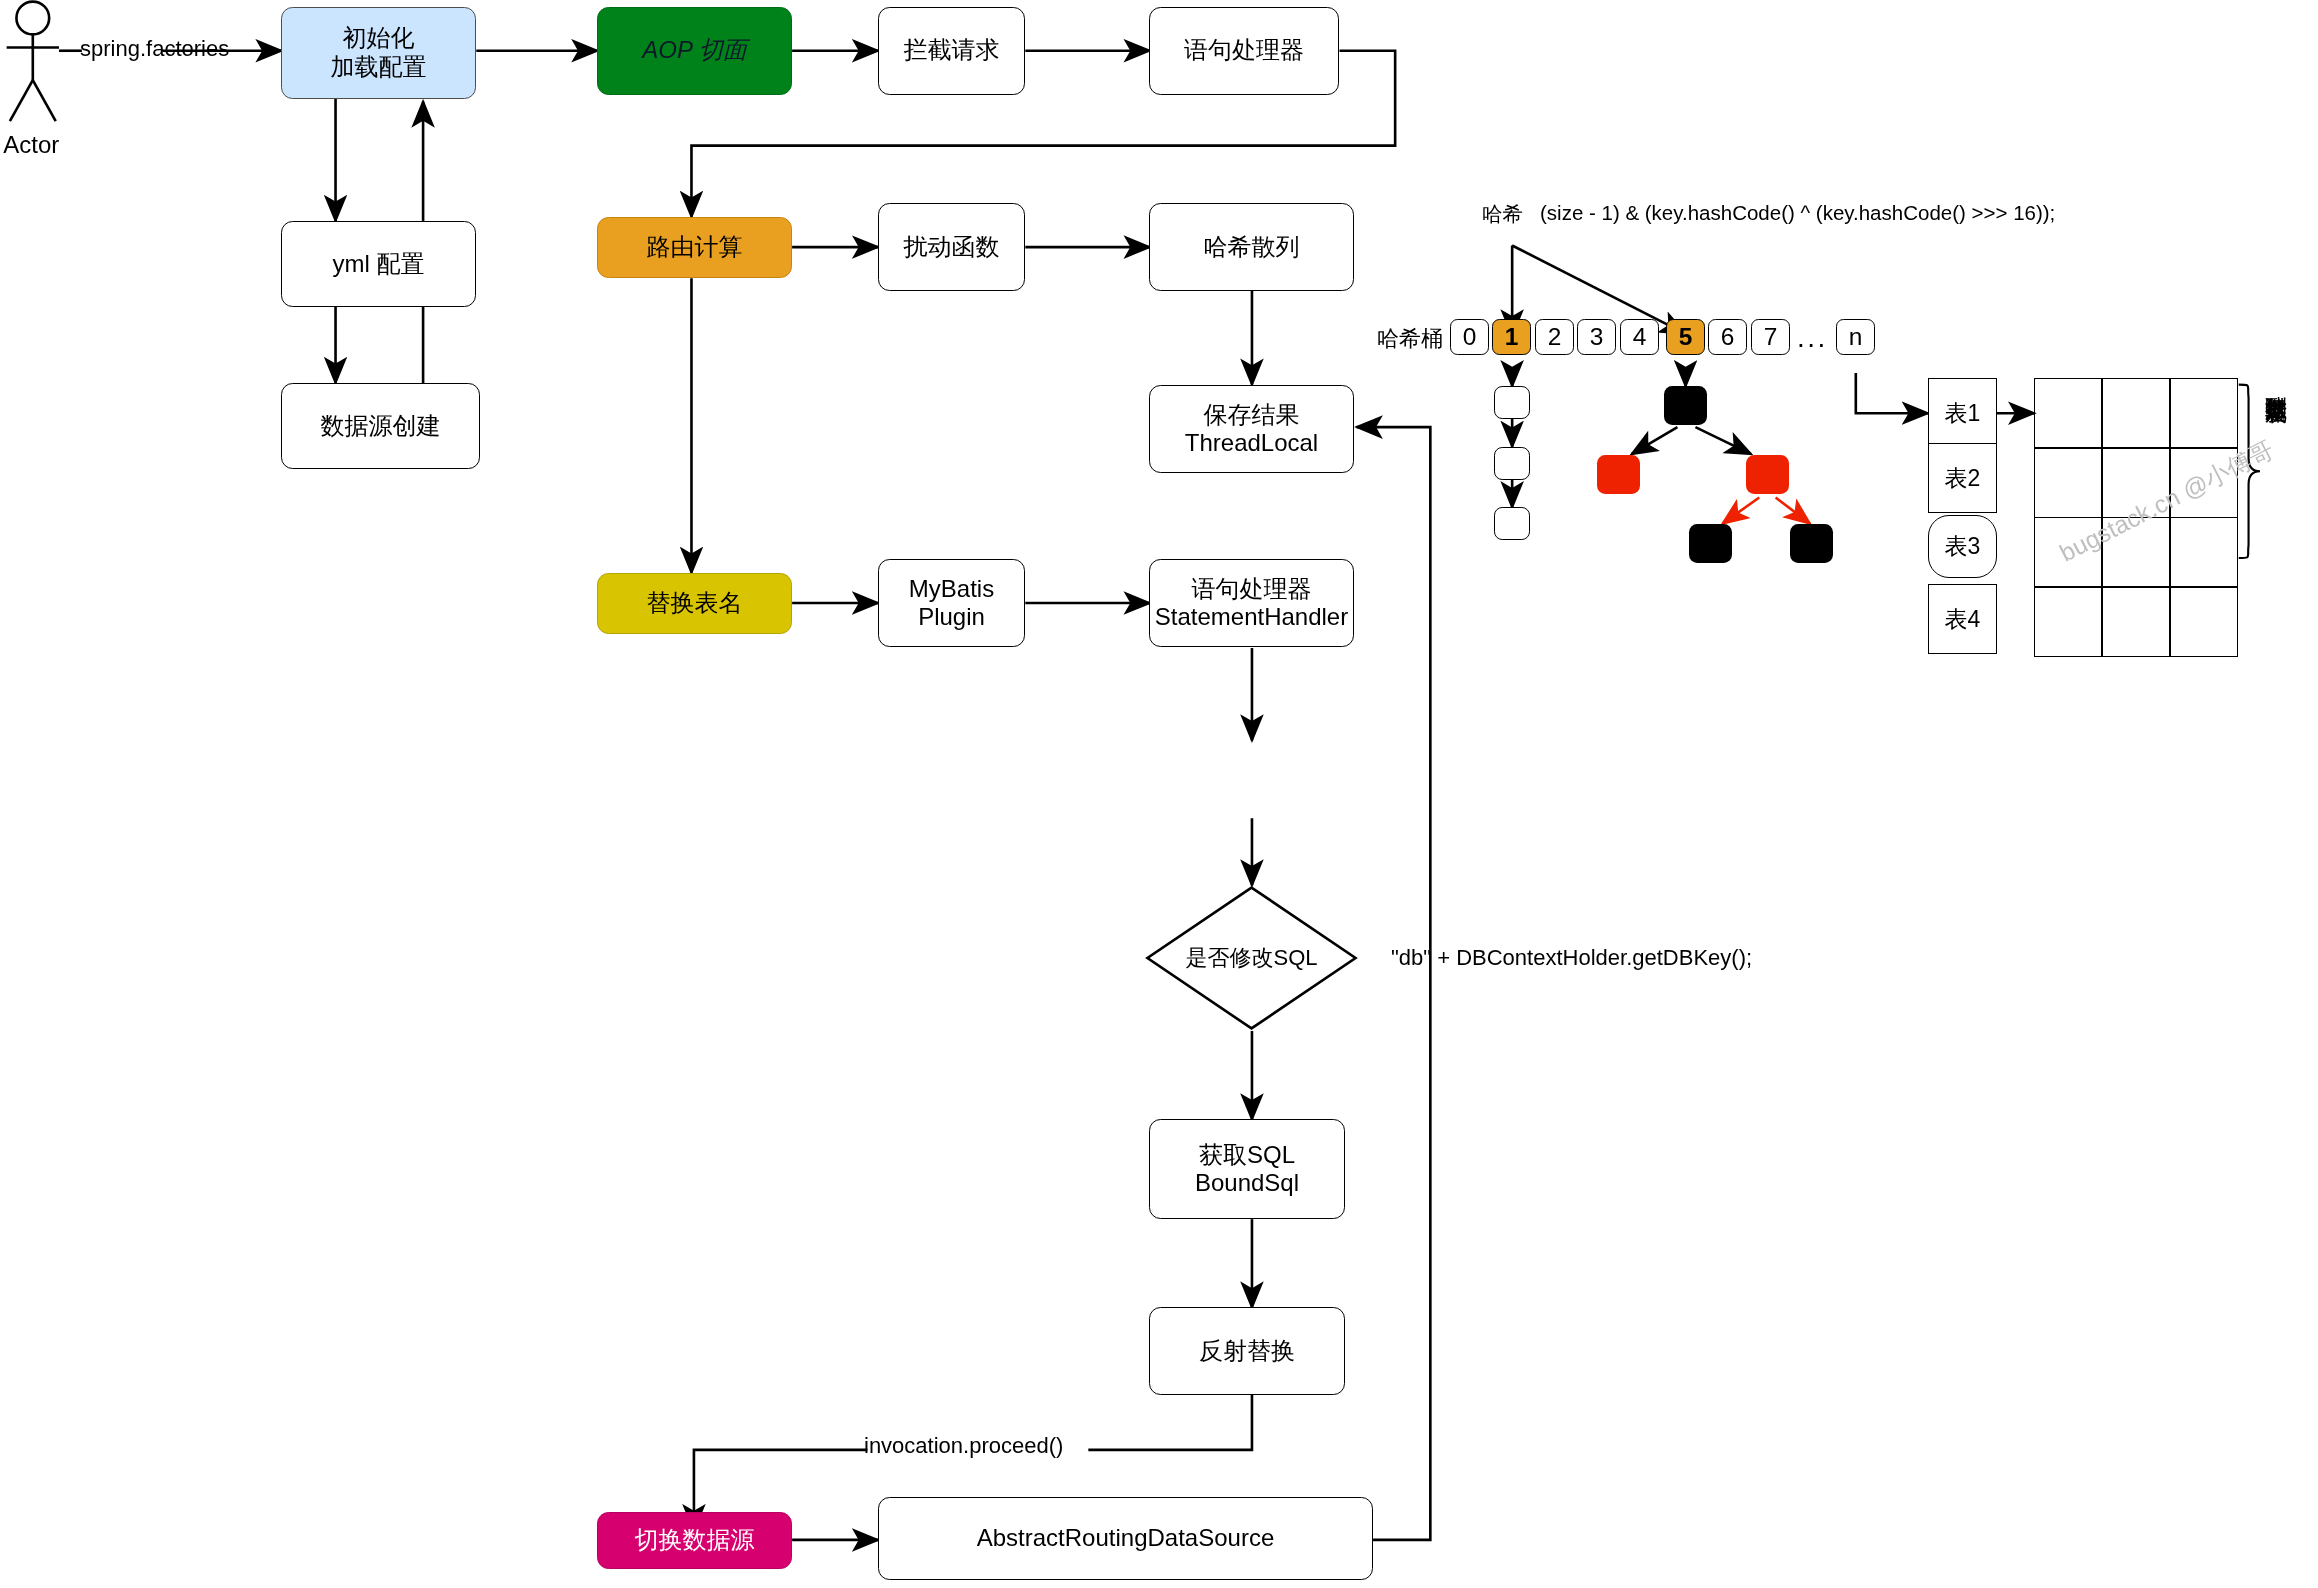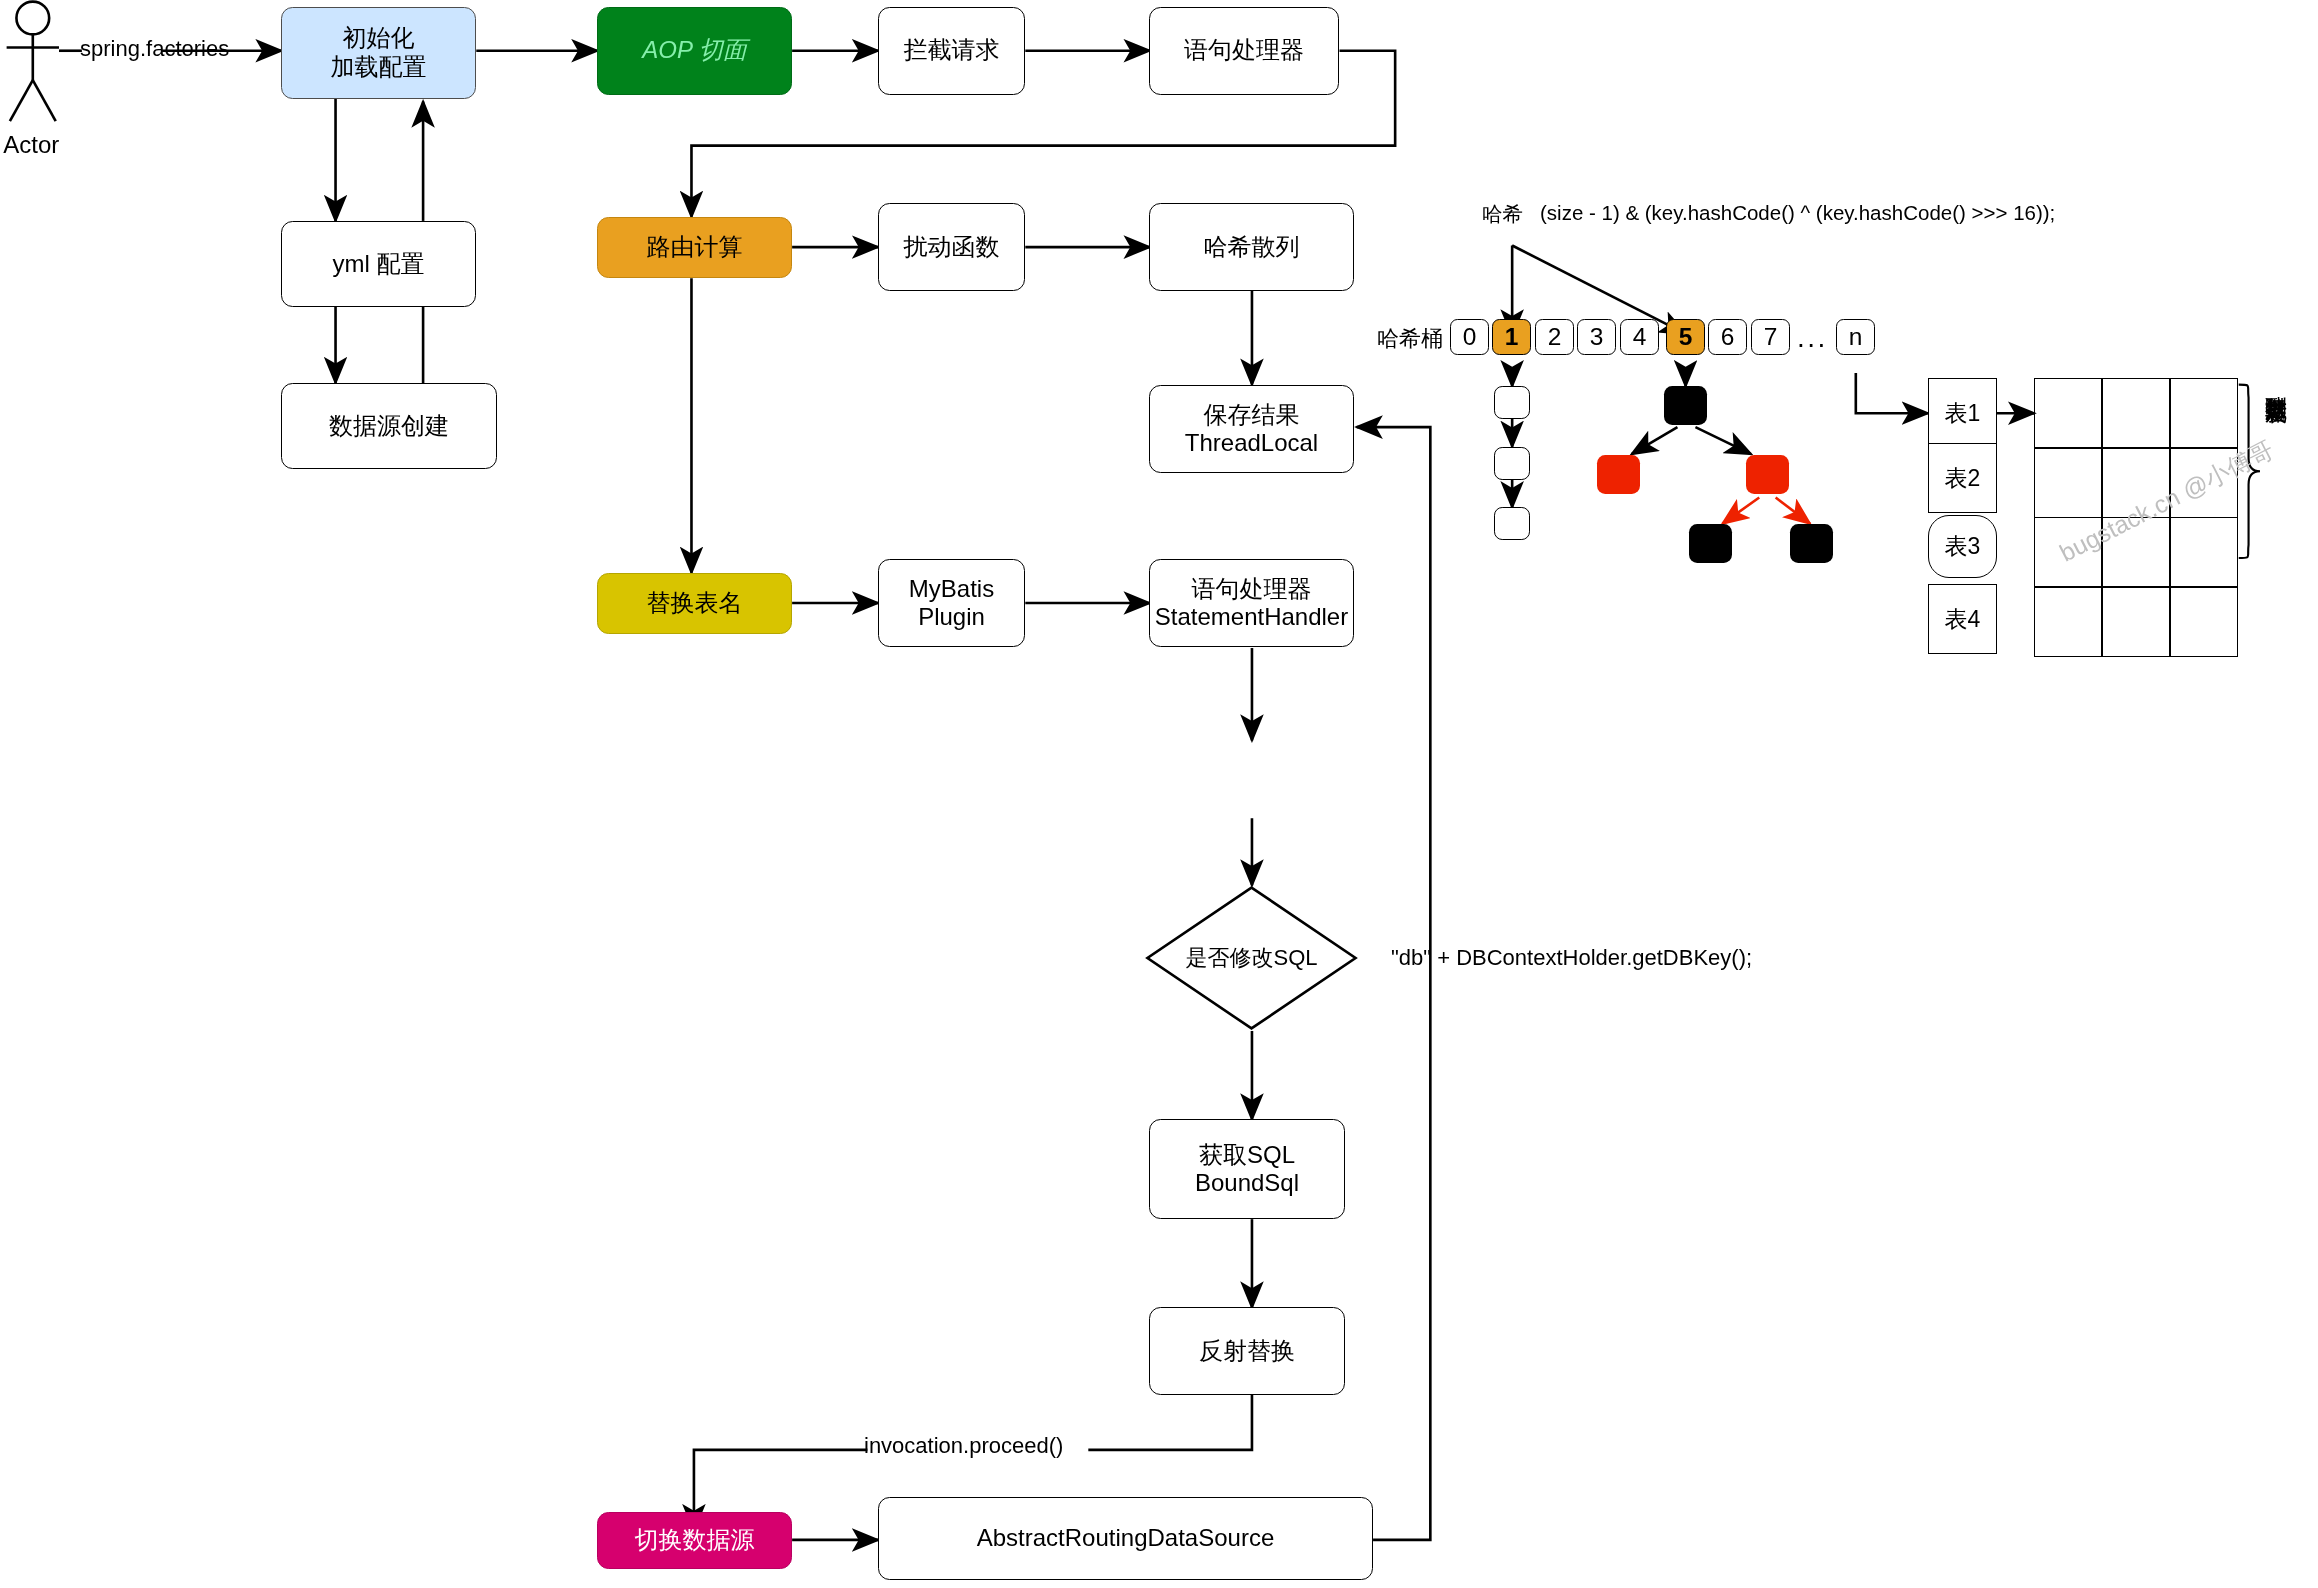--- a/index.html
+++ b/index.html
@@ -6,21 +6,21 @@
   body{width:2319px;height:1589px;position:relative;overflow:hidden;
        font-family:"Liberation Sans","DejaVu Sans",sans-serif;}
   #canvas{position:absolute;left:0;top:0;width:2319px;height:1589px;}
   svg.layer{position:absolute;left:0;top:0;width:2319px;height:1589px;pointer-events:none;}
 
   .node{position:absolute;box-sizing:border-box;border:1.6px solid #000;
         border-radius:11.5px;background:#fff;display:flex;align-items:center;
         justify-content:center;text-align:center;line-height:1.18;
         font-size:24px;color:#000;white-space:pre-line;}
   .node.blue{background:#CCE5FF;border-color:#4d4d4d;}
-  .node.green{background:#00821B;color:#86efac;font-style:italic;border-color:#006b16;text-align:center;}
+  .node.green{background:#00821B;color:#0f172a;font-style:italic;border-color:#006b16;text-align:center;}
   .node.orange{background:#E9A020;border-color:#c4860f;}
   .node.yellow{background:#D8C400;border-color:#b5a500;}
   .node.pink{background:#D6006E;color:#ffffff;border-color:#b80060;}
 
   .diamond{position:absolute;box-sizing:border-box;}
   .diamond .dshape{position:absolute;left:0;top:0;width:100%;height:100%;}
   .diamond .dlabel{position:absolute;left:0;top:0;width:100%;height:100%;
         display:flex;align-items:center;justify-content:center;font-size:22px;}
 
   .plain{position:absolute;font-size:22px;color:#000;white-space:nowrap;}
@@ -157,21 +157,21 @@
 
   <div class="actorlabel" style="left:3.3px;top:131px;">Actor</div>
 
   <div class="plain" style="left:80px;top:36px;">spring.factories</div>
 
   <div class="node blue" style="left:281px;top:6.5px;width:195px;height:92px;">初始化
 加载配置</div>
 
   <div class="node" style="left:281px;top:221px;width:195px;height:86px;">yml 配置</div>
 
-  <div class="node" style="left:281px;top:383px;width:216px;height:86px;">数据源创建</div>
+  <div class="node" style="left:281px;top:383px;width:199px;height:86px;">数据源创建</div>
 
   <div class="node green" style="left:597px;top:6.5px;width:195px;height:88px;">AOP 切面</div>
 
   <div class="node" style="left:878px;top:6.5px;width:147px;height:88px;">拦截请求</div>
 
   <div class="node" style="left:1149px;top:6.5px;width:190px;height:88px;">语句处理器</div>
 
   <div class="node orange" style="left:597px;top:217px;width:195px;height:61px;">路由计算</div>
 
   <div class="node" style="left:878px;top:203px;width:147px;height:88px;">扰动函数</div>

